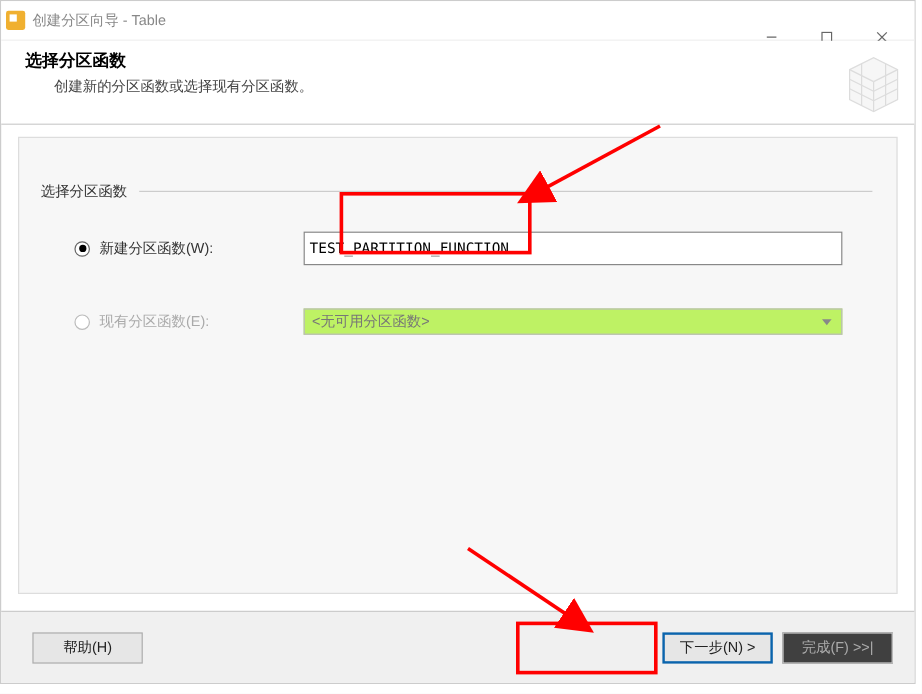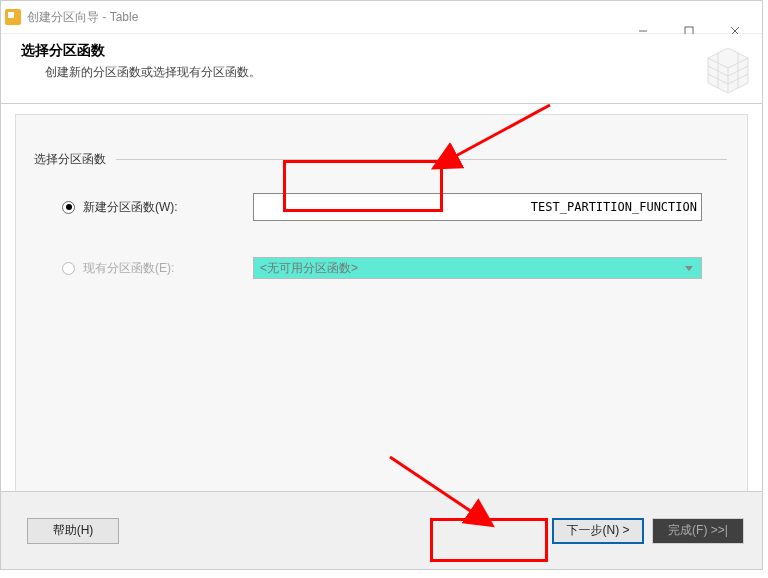--- a/index.html
+++ b/index.html
@@ -127,45 +127,44 @@
   .radio-label.disabled { color:#aaa; }
   .text-input {
     flex:1;
     height: 22px;
     border: 1px solid #888;
     background:#fff;
     padding: 13px 4px;
     font-family: Consolas, monospace;
     font-size: 12px;
     line-height:20px;
-    text-align:right;
   }
   .combo {
     flex:1;
     height: 22px;
     border: 1px solid #bbb;
-    background:#5eead4;
+    background:#bef264;
     padding: 0 6px;
     color:#777;
     font-size:12px;
     line-height:20px;
     position:relative;
   }
   .combo::after{
     content:"";
     position:absolute;
     right:8px; top:8px;
     border-left:4px solid transparent;
     border-right:4px solid transparent;
     border-top:5px solid #888;
   }
   .footer {
     position:absolute;
     left:0; right:0; bottom:0;
-    height: 78px;
+    height: 60px;
     border-top: 1px solid #ccc;
     background:#f0f0f0;
     display:flex;
     align-items:center;
     padding: 0 18px;
     margin-top: 10px;
   }
   .footer .spacer { flex:1; }
   .btn {
     height: 26px;

